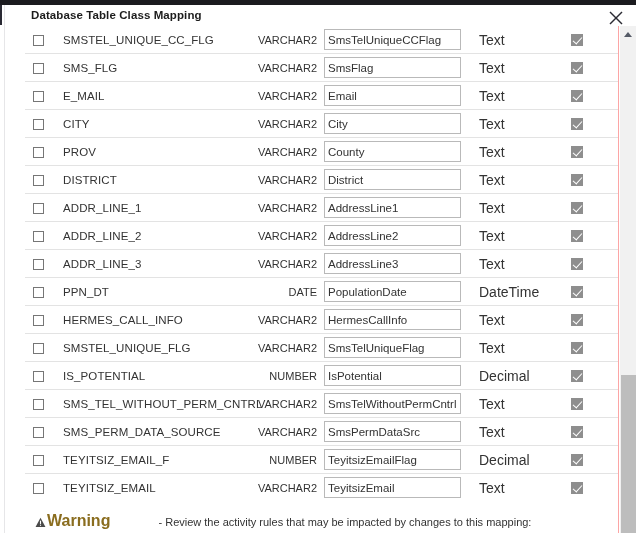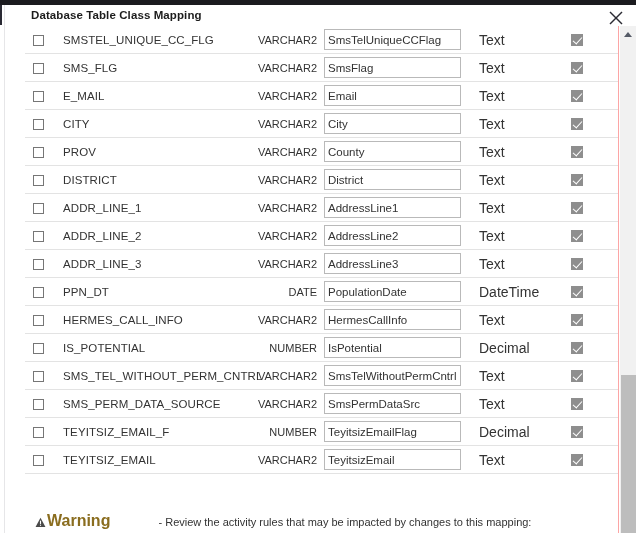--- a/index.html
+++ b/index.html
@@ -342,20 +342,28 @@
             <td class="col-type"><span class="db-type">DATE</span></td>
             <td class="col-input"><input type="text" class="attr-input" value="PopulationDate" style=""></td>
             <td class="col-dtype"><span class="dtype">DateTime</span></td>
             <td class="col-flag"><span class="cb-checked"></span></td>
           </tr>
           <tr>
             <td class="col-chk"><span class="cb-empty"></span></td>
             <td class="col-name"><span class="db-col-name">HERMES_CALL_INFO</span></td>
             <td class="col-type"><span class="db-type">VARCHAR2</span></td>
             <td class="col-input"><input type="text" class="attr-input" value="HermesCallInfo" style=""></td>
+            <td class="col-dtype"><span class="dtype">Text</span></td>
+            <td class="col-flag"><span class="cb-checked"></span></td>
+          </tr>
+          <tr>
+            <td class="col-chk"><span class="cb-empty"></span></td>
+            <td class="col-name"><span class="db-col-name">SMSTEL_UNIQUE_FLG</span></td>
+            <td class="col-type"><span class="db-type">VARCHAR2</span></td>
+            <td class="col-input"><input type="text" class="attr-input" value="SmsTelUniqueFlag" style=""></td>
             <td class="col-dtype"><span class="dtype">Text</span></td>
             <td class="col-flag"><span class="cb-checked"></span></td>
           </tr>
           <tr>
             <td class="col-chk"><span class="cb-empty"></span></td>
             <td class="col-name"><span class="db-col-name">IS_POTENTIAL</span></td>
             <td class="col-type"><span class="db-type">NUMBER</span></td>
             <td class="col-input"><input type="text" class="attr-input" value="IsPotential" style=""></td>
             <td class="col-dtype"><span class="dtype">Decimal</span></td>
             <td class="col-flag"><span class="cb-checked"></span></td>

